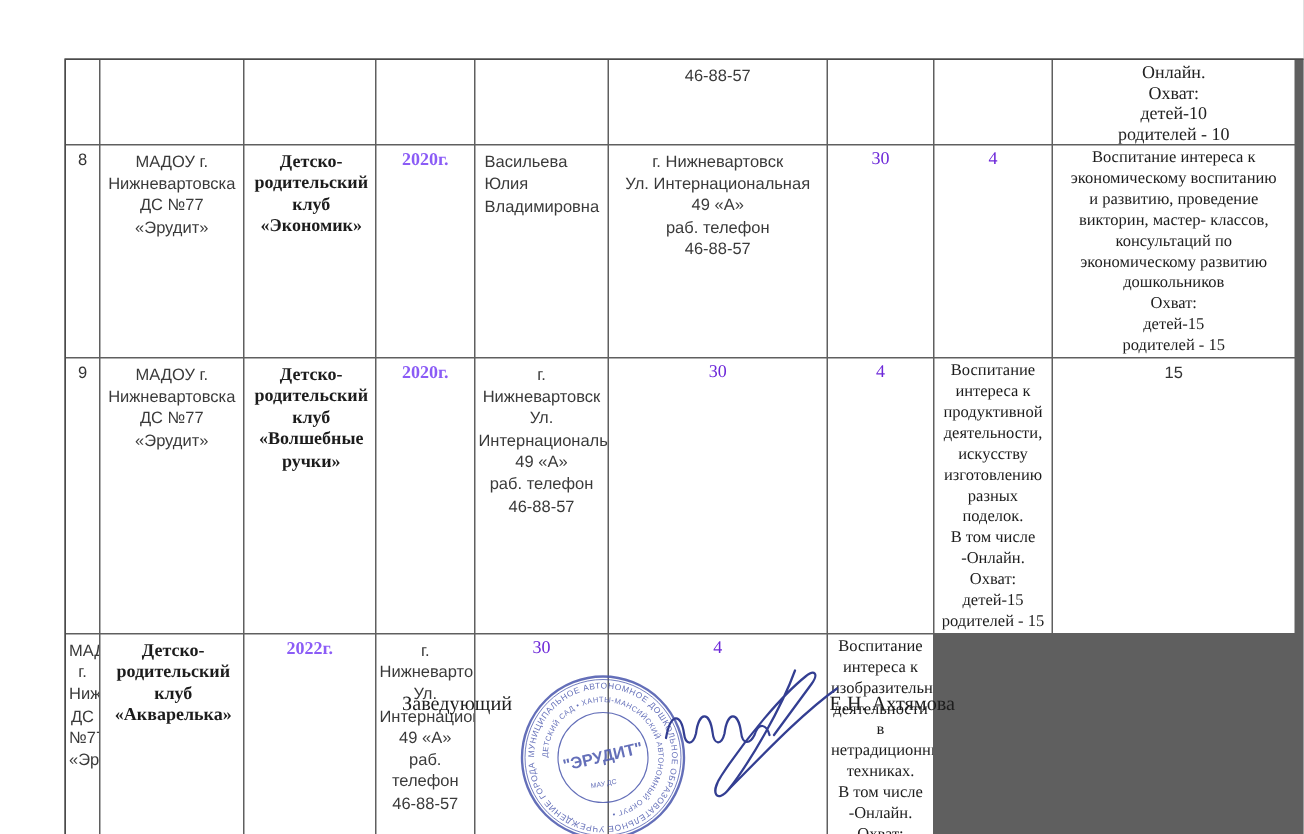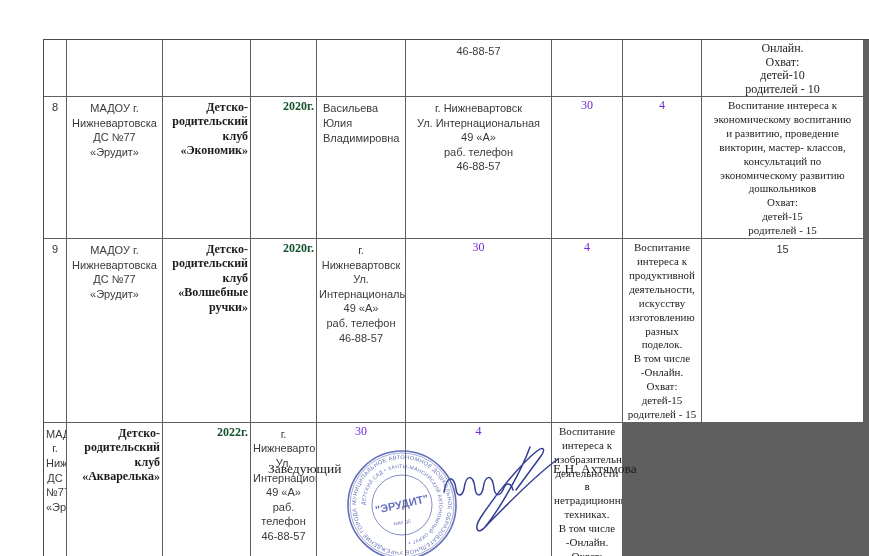--- a/index.html
+++ b/index.html
@@ -24,22 +24,22 @@
     white-space: pre-line;
     padding: 2px 2px 0 2px;
     color: #6d28d9;
     font-size: 12px;
     line-height: 13.6px;
     text-align: center;
   }
 
   .c-num  { font-family: "Liberation Sans", sans-serif; font-size: 11px; color: #333; padding-top: 4px; }
   .c-org  { font-family: "Liberation Sans", sans-serif; font-size: 11px; line-height: 14.6px; color: #3a3a3a; padding-top: 4px; }
-  .c-club { font-weight: bold; color: #1c1c1c; text-align: right; padding-left: 4px; font-size: 12px; line-height: 14.4px; padding-top: 3px; }
-  .c-year { font-weight: bold; color: #14532d; padding-top: 3px; text-align: right; }
+  .c-club { font-weight: bold; color: #1c1c1c; text-align: center; padding-left: 4px; font-size: 12px; line-height: 14.4px; padding-top: 3px; }
+  .c-year { font-weight: bold; color: #8b5cf6; padding-top: 3px; }
   .c-name { font-family: "Liberation Sans", sans-serif; font-size: 11px; line-height: 15px; color: #3a3a3a; text-align: left; padding-left: 6px; padding-top: 4px; }
   .c-addr { font-family: "Liberation Sans", sans-serif; font-size: 11px; line-height: 14.6px; color: #3a3a3a; padding-top: 4px; }
   .c-count{ padding-top: 2px; }
   .c-desc { font-weight: normal; color: #1c1c1c; font-size: 11px; line-height: 13.9px; padding-top: 2px; }
   .c-res  { font-size: 12px; line-height: 13.5px; color: #222; }
 
   
   .sig-title { position: absolute; left: 268px; top: 461px; font-size: 13.5px; color: #1d1d1d; }
   .sig-name  { position: absolute; left: 553px; top: 461px; font-size: 13.5px; color: #1d1d1d; text-align: center; }
 

